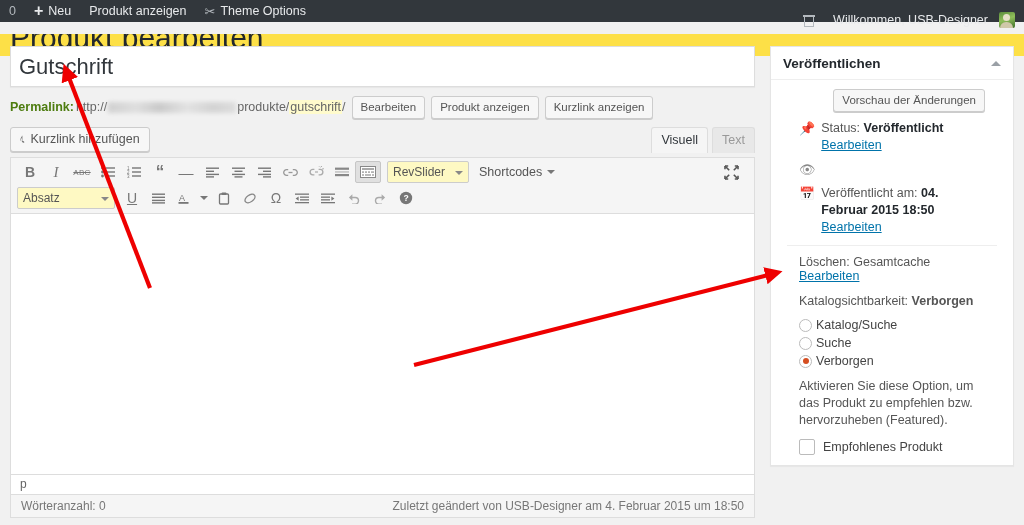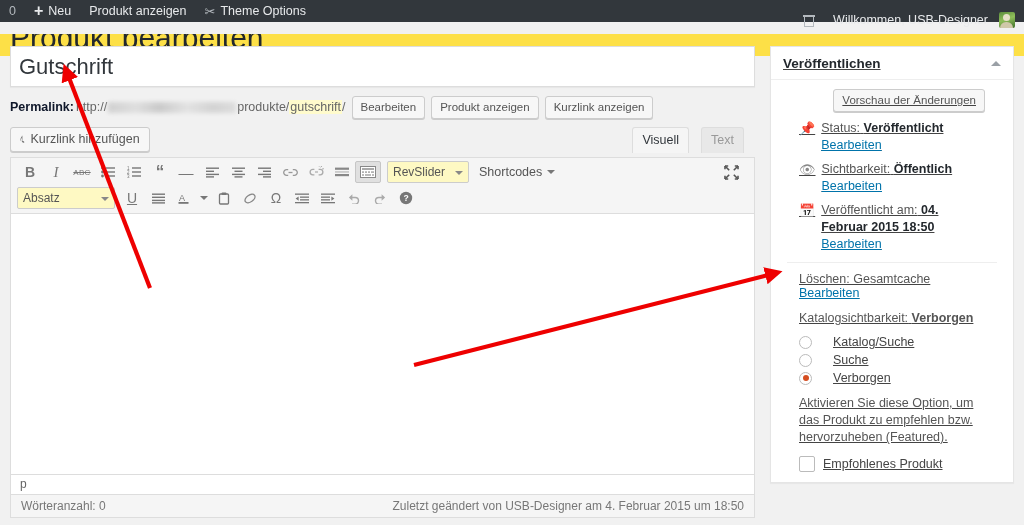--- a/index.html
+++ b/index.html
@@ -77,40 +77,40 @@
   }
   #title{
     border:0;outline:none;width:100%;height:39px;box-sizing:border-box;
     padding:3px 8px;font-size:22px;font-family:"Liberation Sans",sans-serif;
     color:#32373c;background:transparent;line-height:33px;
   }
   #permalink-row{
     margin-top:9px;height:22px;font-size:12.5px;color:#666;
     display:flex;align-items:center;gap:0;white-space:nowrap;
   }
-  #permalink-row .plabel{font-weight:bold;color:#0f172a;margin-right:2px;}
+  #permalink-row .plabel{font-weight:bold;color:#4d7c0f;margin-right:2px;}
   .purl{color:#666;}
   .blurred{
     display:inline-block;width:128px;height:11px;vertical-align:-1px;
     background:linear-gradient(90deg,#cfcfcf 0%,#dedede 22%,#c9c9c9 40%,#e2e2e2 62%,#d2d2d2 82%,#dcdcdc 100%);
     filter:blur(2.2px);opacity:.95;margin:0 1px;
   }
   .slughl{background:#fffbcc;padding:0 1px;}
   .btn{
     display:inline-block;font-size:11.5px;line-height:14px;
     padding:3px 8px 4px;border:1px solid #ccc;border-radius:3px;
     background:#f7f7f7;color:#555;cursor:pointer;white-space:nowrap;
     box-shadow:0 1px 0 #ccc;font-family:"Liberation Sans",sans-serif;
   }
   #permalink-row .btn{margin-left:6px;}
 
   
   #editor-wrap{margin-top:9px;position:relative;}
   #tabs{
-    position:absolute;right:11px;top:0;height:25px;display:flex;align-items:center;z-index:5;gap:8px;
+    position:absolute;right:0;top:0;height:25px;display:flex;align-items:center;z-index:5;
   }
   .etab{
     font-size:12.5px;line-height:14px;padding:5px 9px 6px;
     border:1px solid #ddd;border-bottom:none;background:#e8e8e8;color:#999;
     margin-left:4px;border-radius:3px 3px 0 0;cursor:pointer;
   }
   .etab.active{background:#f5f5f5;color:#32373c;border-color:#ddd;}
   #mediabar{
     height:25px;padding-bottom:0;
   }
@@ -167,21 +167,21 @@
     border-top:1px solid #ddd;background:#fff;height:19px;line-height:19px;
     font-size:12px;color:#666;padding-left:9px;
   }
   #statusbar{
     border-top:1px solid #ddd;background:#f5f5f5;height:22px;line-height:22px;
     font-size:12px;color:#777;padding:0 10px;display:flex;justify-content:space-between;
   }
 
   
   #sidebar{
-    position:absolute;left:770px;top:46px;width:244px;text-decoration:underline;
+    position:absolute;left:770px;top:46px;width:244px;
   }
   .postbox{
     background:#fff;border:1px solid #e5e5e5;box-shadow:0 1px 1px rgba(0,0,0,.04);
   }
   .pbhead{
     height:32px;display:flex;align-items:center;justify-content:space-between;
     padding:0 12px;border-bottom:1px solid #eee;
   }
   .pbhead h2{margin:0;font-size:13.5px;font-weight:bold;color:#23282d;}
   .toggle-ind{
@@ -192,21 +192,21 @@
   .prevrow{display:flex;justify-content:flex-end;margin-bottom:8px;}
   .misc{display:flex;align-items:flex-start;gap:6px;margin:7px 0;font-size:12.5px;color:#555;line-height:17px;}
   .misc .mico{flex:0 0 16px;color:#888;font-size:13px;line-height:17px;text-align:center;}
   .misc b{color:#23282d;font-weight:bold;}
   a.lk{color:#0073aa;text-decoration:underline;cursor:pointer;}
   .sep{border-top:1px solid #eee;margin:9px -12px 0;}
   .cacherow{font-size:12.5px;color:#555;padding-top:9px;}
   .katrow{font-size:12.5px;color:#555;padding-top:11px;}
   .helptext{font-size:12.5px;color:#555;line-height:17px;margin-top:9px;}
   .radios{margin-top:9px;}
-  .rrow{display:flex;align-items:center;gap:21px;height:16px;margin-bottom:2px;font-size:12.5px;color:#444;cursor:pointer;}
+  .rrow{display:flex;align-items:center;gap:4px;height:16px;margin-bottom:2px;font-size:12.5px;color:#444;cursor:pointer;}
   .radio{
     width:13px;height:13px;border-radius:50%;border:1px solid #bbb;background:#fff;
     box-sizing:border-box;flex:0 0 13px;position:relative;
   }
   .radio.on:after{
     content:"";position:absolute;left:2.5px;top:2.5px;width:6px;height:6px;
     border-radius:50%;background:#d54e21;
   }
   .chkrow{display:flex;align-items:center;gap:8px;margin-top:10px;font-size:12.5px;color:#444;cursor:pointer;}
   .chk{width:14px;height:14px;border:1px solid #bbb;background:#fff;border-radius:2px;flex:0 0 14px;}
@@ -508,25 +508,20 @@
         <span class="mico">📌</span>
         <span>
           <span>Status:</span>
           <b>Veröffentlicht</b>
           <a class="lk">Bearbeiten</a>
         </span>
       </div>
 
       <div class="misc">
         <span class="mico">👁</span>
-        <span>
-          <span>Sichtbarkeit:</span>
-          <b>Öffentlich</b>
-          <a class="lk">Bearbeiten</a>
-        </span>
       </div>
 
       <div class="misc">
         <span class="mico">📅</span>
         <span>
           <span>Veröffentlicht am:</span>
           <b>04. Februar 2015 18:50</b>
           <a class="lk">Bearbeiten</a>
         </span>
       </div>

